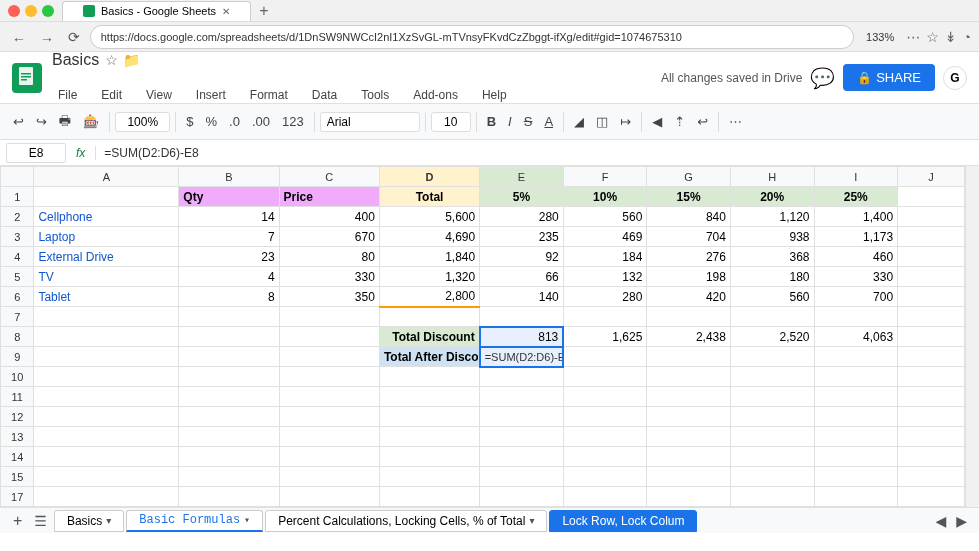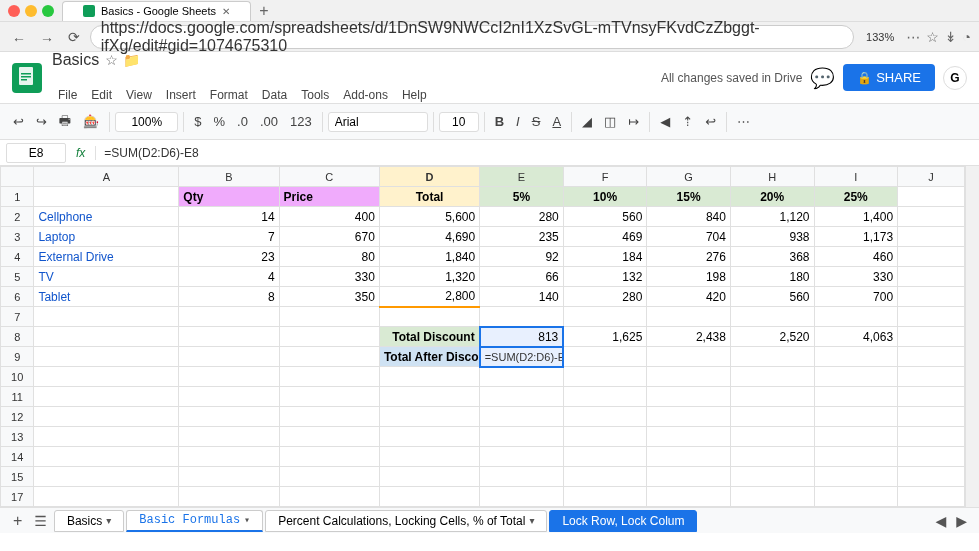--- a/index.html
+++ b/index.html
@@ -49,21 +49,21 @@
     .nav-btn { font-size: 14px; color: #555; cursor: pointer; padding: 2px 4px; }
     .url-box {
       flex: 1;
       background: #fff;
       border: 1px solid #ccc;
       border-radius: 12px;
       height: 24px;
       display: flex;
       align-items: center;
       padding: 0 10px;
-      font-size: 16px;
+      font-size: 11px;
       color: #333;
     }
     .zoom-box { font-size: 11px; color: #333; padding: 0 6px; }
     .more-btn { font-size: 14px; color: #666; cursor: pointer; }
 
     
     .app-header {
       height: 52px;
       background: #fff;
       display: flex;
@@ -82,21 +82,21 @@
       color: white;
       font-size: 16px;
       margin-right: 10px;
       flex-shrink: 0;
     }
     .doc-info { display: flex; flex-direction: column; flex: 1; }
     .doc-title-row { display: flex; align-items: center; gap: 6px; }
     .doc-title { font-size: 16px; font-weight: 500; color: #333; }
     .star-icon { color: #666; font-size: 14px; cursor: pointer; }
     .folder-icon { color: #666; font-size: 14px; cursor: pointer; }
-    .menu-bar { display: flex; gap: 2px; font-size: 12px; color: #444; margin-top: 17px; }
+    .menu-bar { display: flex; gap: 12px; font-size: 12px; color: #444; margin-top: 17px; }
     .menu-item { padding: 2px 6px; cursor: pointer; border-radius: 3px; }
     .header-right { display: flex; align-items: center; gap: 8px; }
     .saved-text { font-size: 12px; color: #555; }
     .comment-btn { font-size: 20px; color: #555; cursor: pointer; }
     .share-btn {
       background: #1a73e8;
       color: white;
       border: none;
       border-radius: 4px;
       padding: 6px 14px;
@@ -120,21 +120,21 @@
       gap: 2px;
       border-bottom: 1px solid #e0e0e0;
     }
     .toolbar-btn { padding: 4px 5px; cursor: pointer; border-radius: 3px; font-size: 13px; color: #444; border: none; background: none; }
     .toolbar-sep { width: 1px; height: 20px; background: #ddd; margin: 0 3px; }
     .toolbar-input {
       border: 1px solid #ddd;
       border-radius: 3px;
       padding: 2px 6px;
       font-size: 12px;
-      width: 63px;
+      width: 55px;
       text-align: center;
     }
     .font-size-box {
       border: 1px solid #ddd;
       border-radius: 3px;
       padding: 2px 6px;
       font-size: 12px;
       width: 40px;
       text-align: center;
     }

